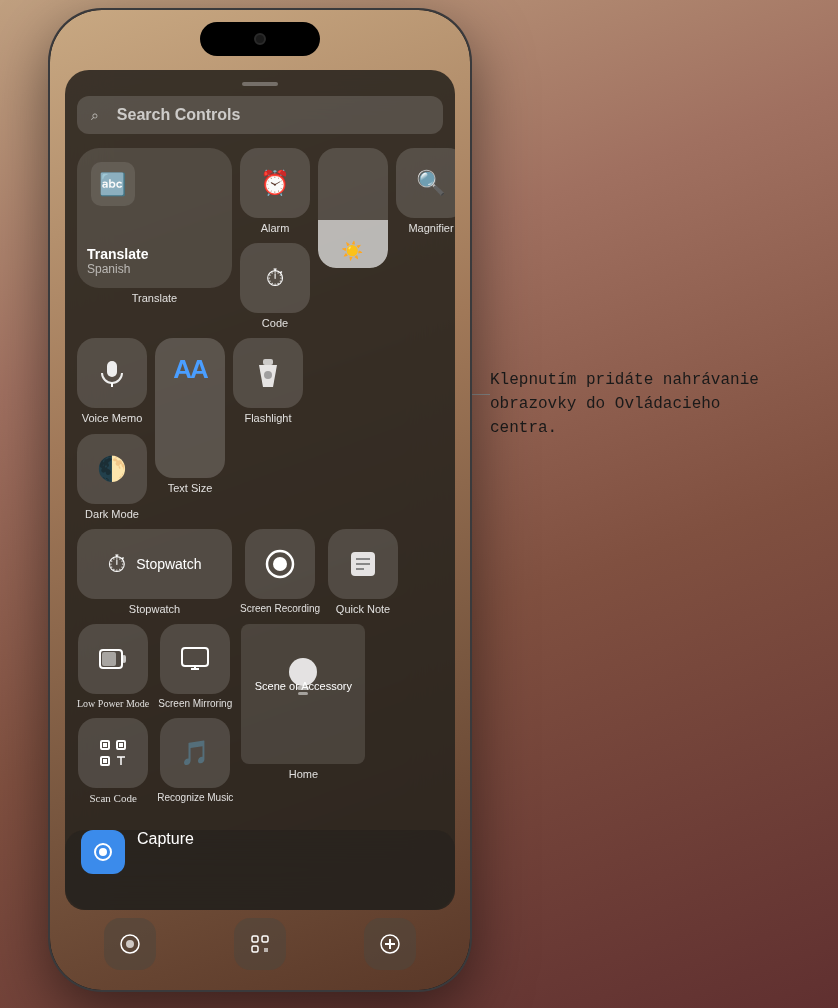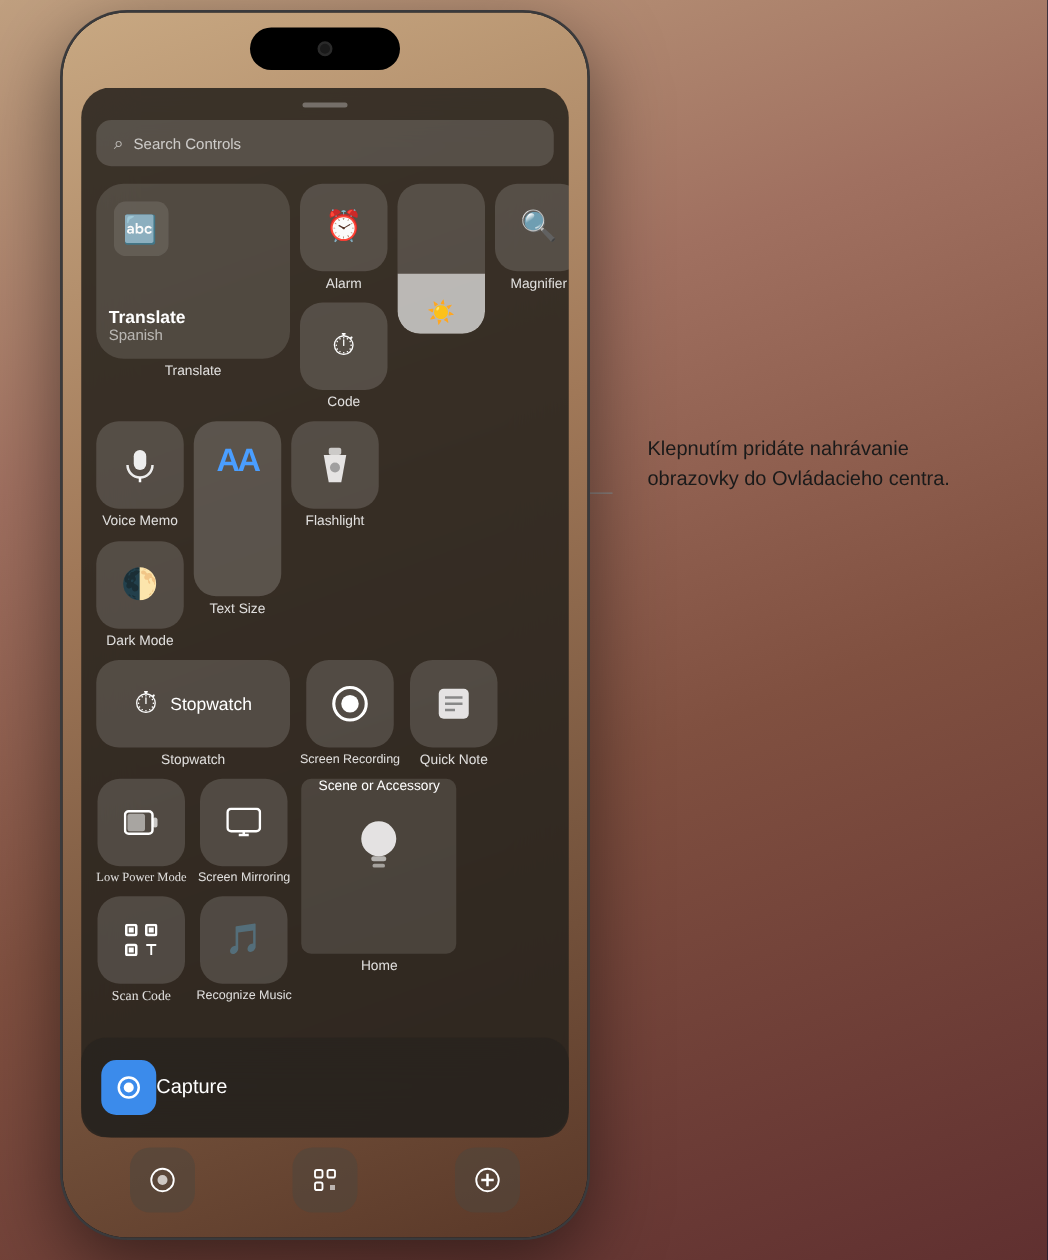--- a/index.html
+++ b/index.html
@@ -93,22 +93,23 @@
       margin-bottom: 14px;
     }
 
     .search-icon-unicode {
       color: rgba(255,255,255,0.6);
       font-size: 14px;
     }
 
     .search-text {
       color: rgba(255,255,255,0.7);
-      font-size: 12px;
-      font-weight: 400;
+      font-size: 16px;
+      font-weight: 700;
+      margin-left: 10px;
     }
 
     .control-icon-box {
       width: 70px;
       height: 70px;
       background: rgba(255,255,255,0.15);
       border-radius: 18px;
       display: flex;
       flex-direction: column;
       align-items: center;
@@ -134,21 +135,21 @@
       flex-direction: row;
       gap: 10px;
     }
 
     .control-icon-box.scene-box {
       width: 124px;
       height: 140px;
       border-radius: 8px;
       background: rgba(255,255,255,0.12);
       flex-direction: column;
-      justify-content: flex-start;
+      justify-content: center;
       padding-bottom: 12px;
     }
 
     .control-icon-box.textsize-box {
       width: 70px;
       height: 140px;
       border-radius: 18px;
       background: rgba(255,255,255,0.18);
       flex-direction: column;
       justify-content: flex-end;
@@ -214,22 +215,23 @@
     .bottom-bar {
       position: absolute;
       bottom: 80px;
       left: 15px;
       right: 15px;
       height: 80px;
       background: rgba(40,35,30,0.85);
       backdrop-filter: blur(20px);
       border-radius: 20px;
       display: flex;
-      align-items: center;
+      align-items: flex-start;
       padding: 0 16px;
+      gap: 12px;
     }
 
     .capture-icon-box {
       width: 44px;
       height: 44px;
       background: #3b8beb;
       border-radius: 12px;
       display: flex;
       align-items: center;
       justify-content: center;
@@ -261,28 +263,27 @@
       border-radius: 16px;
       display: flex;
       align-items: center;
       justify-content: center;
       font-size: 20px;
       color: white;
     }
 
     .callout-text {
       position: absolute;
-      top: 348px;
+      top: 368px;
       left: 490px;
       width: 280px;
       color: #1a1a1a;
       font-size: 16px;
       line-height: 1.5;
-      font-family: Liberation Sans, sans-serif;
-      margin-left: 28px;
+      font-family: Liberation Mono, monospace;
     }
 
     .callout-dot {
       position: absolute;
       top: 392px;
       left: 455px;
       width: 6px;
       height: 6px;
       background: #888;
       border-radius: 50%;

